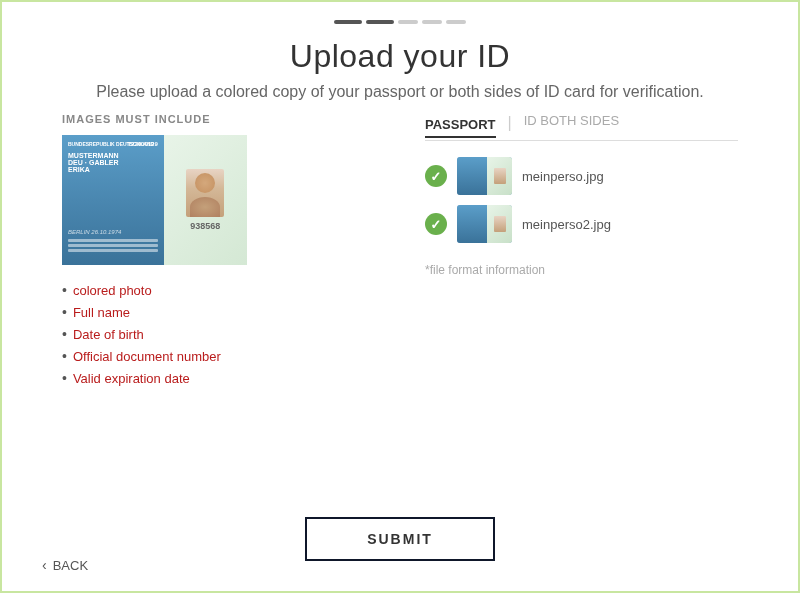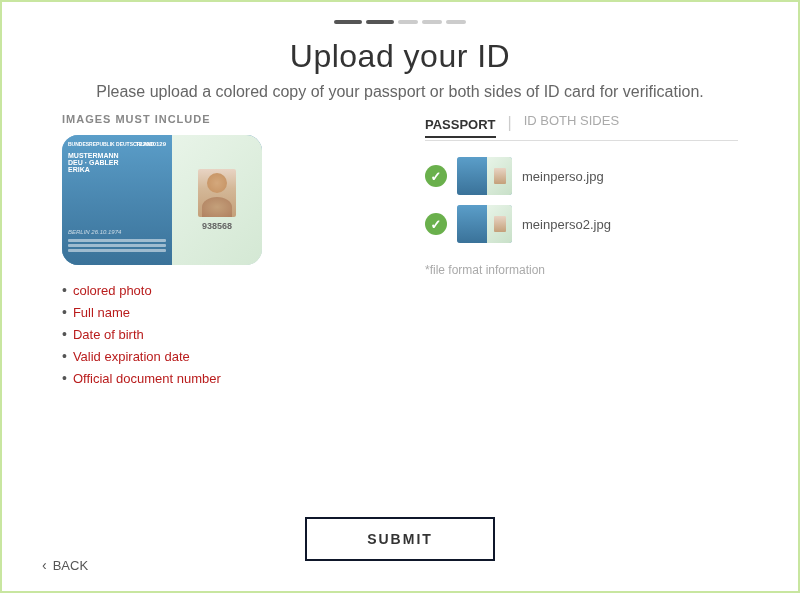--- a/index.html
+++ b/index.html
@@ -79,24 +79,24 @@
     .images-must-include-label {
       font-size: 11px;
       font-weight: bold;
       color: #888;
       letter-spacing: 1px;
       margin-bottom: 10px;
       text-transform: uppercase;
     }
 
     .id-card-image {
-      width: 200px;
+      width: 185px;
       height: 130px;
       background: linear-gradient(135deg, #b8d4e8 0%, #8ab4cc 30%, #6a9ab5 60%, #d4e8c8 80%);
-      border-radius: 16px;
+      border-radius: 0;
       position: relative;
       overflow: hidden;
       margin-bottom: 14px;
     }
 
     .id-card-image::before {
       content: '';
       position: absolute;
       top: 0; left: 0; right: 0; bottom: 0;
       background:
@@ -443,24 +443,24 @@
         <li>
           <span>colored photo</span>
         </li>
         <li>
           <span>Full name</span>
         </li>
         <li>
           <span>Date of birth</span>
         </li>
         <li>
-          <span>Valid expiration date</span>
+          <span>Official document number</span>
         </li>
         <li>
-          <span>Official document number</span>
+          <span>Valid expiration date</span>
         </li>
       </ul>
     </div>
 
     <div class="right-panel">
 
       <div class="tabs-row">
         <span class="tab-item active">PASSPORT</span>
         <span class="tab-separator">|</span>
         <span class="tab-item inactive">ID BOTH SIDES</span>

